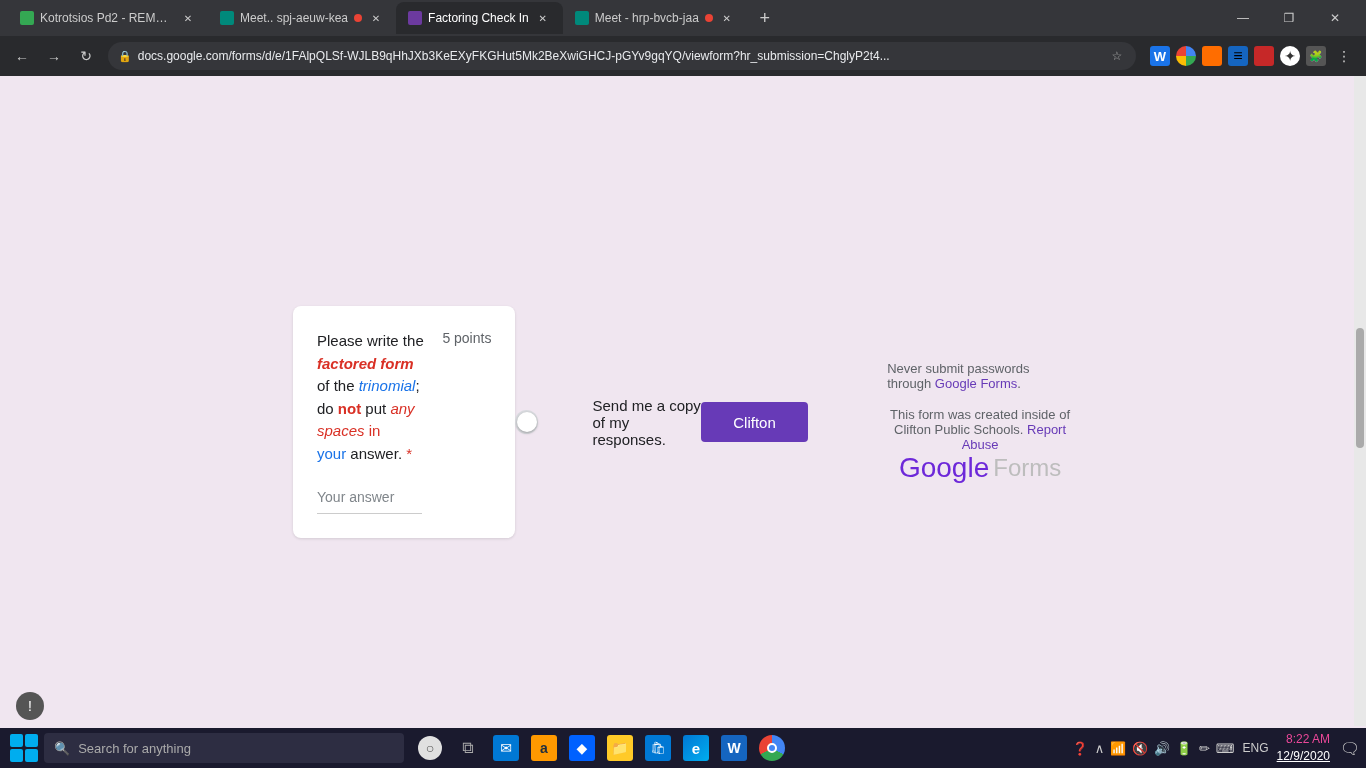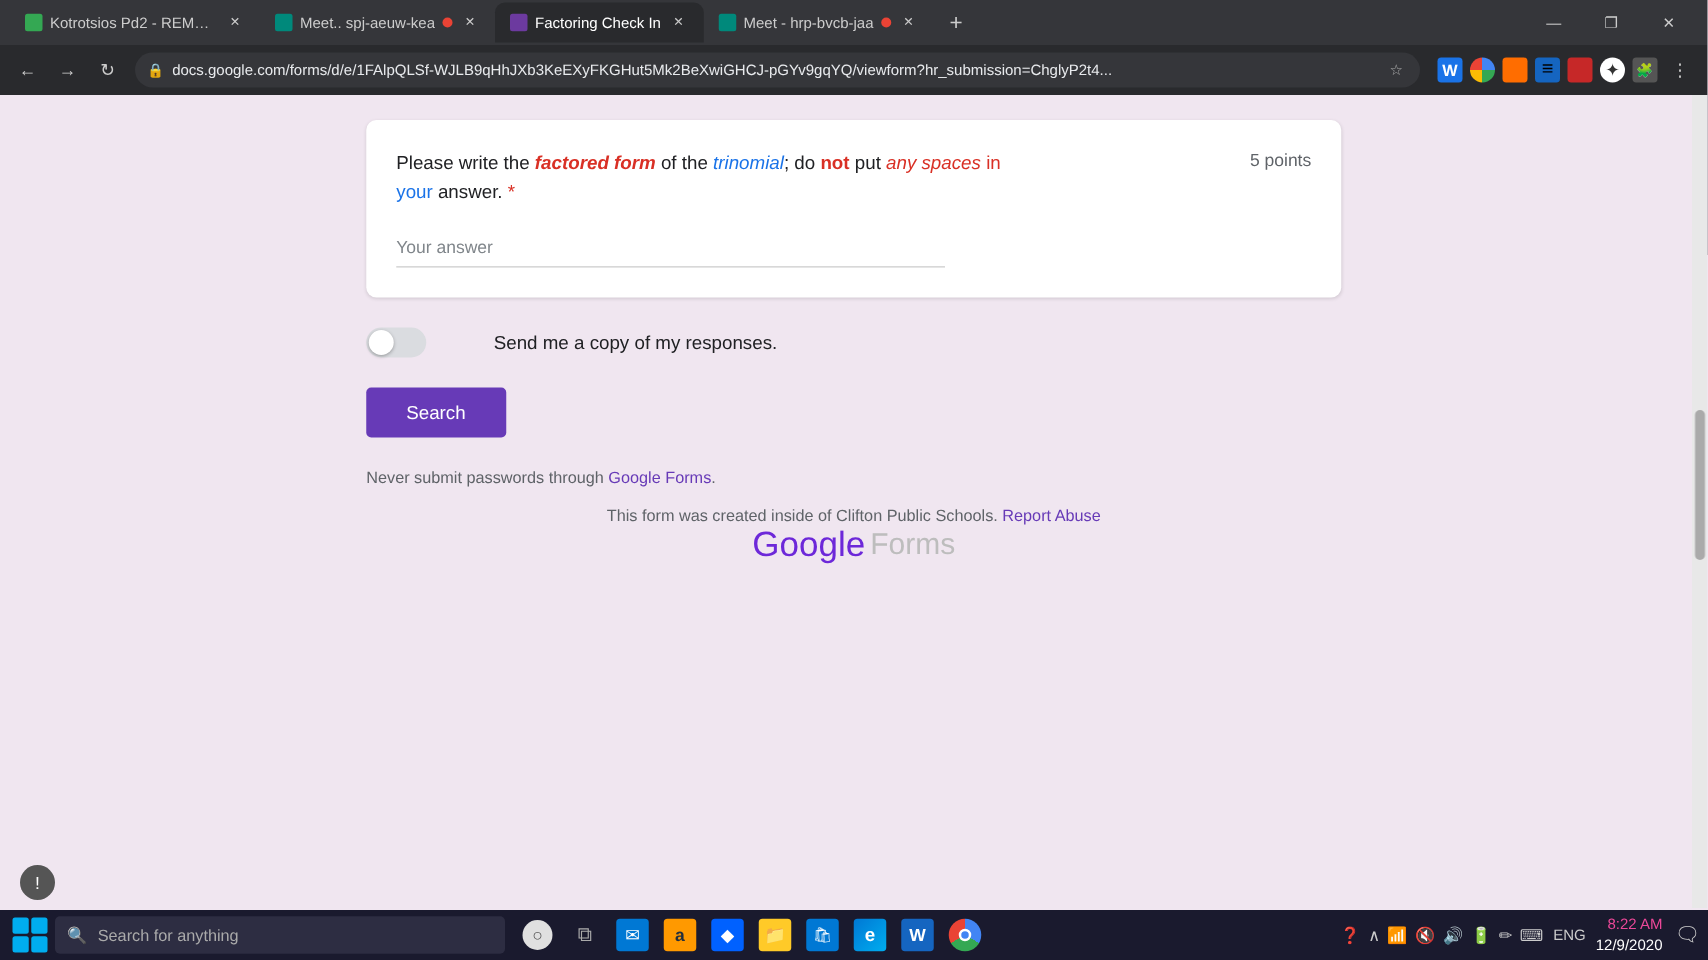--- a/index.html
+++ b/index.html
@@ -31,21 +31,21 @@
     .address-text { color: #e8eaed; font-size: 12px; flex: 1; overflow: hidden; text-overflow: ellipsis; white-space: nowrap; }
     .address-icons { display: flex; gap: 4px; align-items: center; }
     .addr-icon { width: 18px; height: 18px; display: flex; align-items: center; justify-content: center; color: #aaa; font-size: 12px; cursor: pointer; }
     .browser-icons { display: flex; align-items: center; gap: 2px; margin-left: 4px; }
     .ext-icon { width: 22px; height: 22px; border-radius: 3px; margin: 0 1px; display: flex; align-items: center; justify-content: center; }
 
     
     .content-area { flex: 1; background: #f0e6f0; overflow-y: auto; display: flex; justify-content: center; padding: 20px 0; }
 
     
-    .form-container { width: 780px; display: flex; flex-direction: column; align-items: center; gap: 24px; }
+    .form-container { width: 780px; display: flex; flex-direction: row; align-items: center; }
 
     .question-card { background: #fff; border-radius: 8px; padding: 24px; width: 100%; box-shadow: 0 1px 3px rgba(0,0,0,0.12); }
 
     .question-header { display: flex; justify-content: space-between; align-items: flex-start; margin-bottom: 16px; }
     .question-text { font-size: 15px; color: #202124; line-height: 1.5; flex: 1; }
     .question-text .required { color: #d93025; }
     .points-badge { font-size: 14px; color: #5f6368; margin-left: 16px; white-space: nowrap; }
 
     .math-expression { font-size: 36px; color: #202124; padding: 16px 0 16px 20px; border-left: 3px solid #ccc; margin: 16px 0; font-style: italic; }
     .math-expression sup { font-size: 22px; vertical-align: super; }
@@ -202,21 +202,21 @@
       </div>
 
       <div class="copy-row">
         <div class="toggle-container">
           <div class="toggle-thumb"></div>
         </div>
         <span class="copy-label">Send me a copy of my responses.</span>
       </div>
 
       <div class="submit-row">
-        <button class="submit-btn">Search</button>
+        <button class="submit-btn">Clifton</button>
       </div>
 
       <div class="form-footer">
         <div class="never-submit">
           Never submit passwords through <a href="#">Google Forms</a>.
         </div>
         <div class="form-credit">
           <span>This form was created inside of Clifton Public Schools. </span>
           <a href="#">Report Abuse</a>
         </div>
@@ -302,17 +302,17 @@
       <span class="t-icon">📶</span>
       <span class="t-icon">🔇</span>
       <span class="t-icon">🔊</span>
       <span class="t-icon">🔋</span>
       <span class="t-icon">✏</span>
       <span class="t-icon">⌨</span>
     </div>
     <span style="font-size:12px;color:#ccc;">ENG</span>
     <div class="taskbar-time">
       <div style="font-size:12px;color:#ec4899;">8:22 AM</div>
-      <div style="font-size:12px;color:#fff;">12/9/2020</div>
+      <div style="font-size:12px;color:#fff;text-decoration:underline;">12/9/2020</div>
     </div>
     <div style="width:24px;height:24px;display:flex;align-items:center;justify-content:center;color:#ccc;font-size:16px;">🗨</div>
   </div>
 </div>
 
 </body></html>

